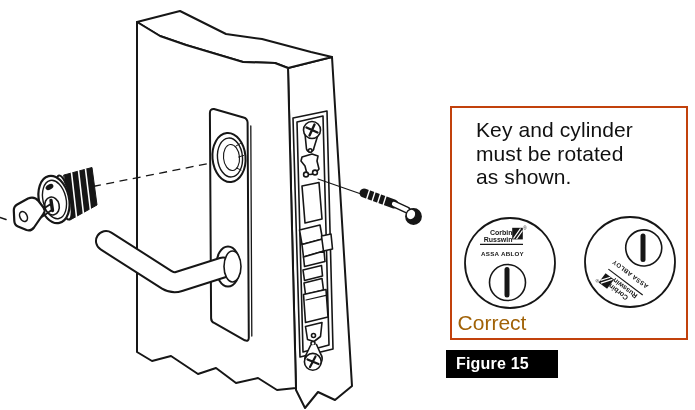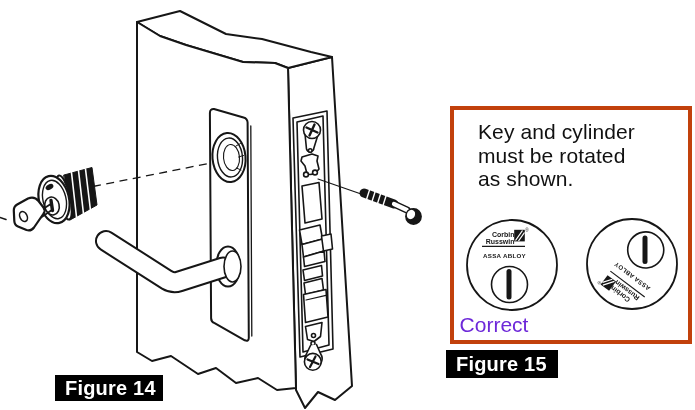--- a/index.html
+++ b/index.html
@@ -1,29 +1,29 @@
 <!DOCTYPE html>
 <html><head>
 <meta charset="utf-8">
 <style>
   html,body{margin:0;padding:0;background:#fff;}
   .stage{position:relative;width:695px;height:410px;background:#fff;overflow:hidden;
          font-family:"Liberation Sans","DejaVu Sans",sans-serif;color:#161616;}
   .fig14-svg{position:absolute;left:0;top:0;z-index:1;}
   .figlabel{position:absolute;background:#000;color:#fff;font-weight:bold;
-            font-size:20px;display:flex;align-items:center;padding-left:10px;
+            font-size:16px;display:flex;align-items:center;padding-left:10px;
             box-sizing:border-box;z-index:3;letter-spacing:0.2px;}
   .fig14-label{left:55px;top:375px;width:108px;height:26px;}
   .fig15-label{left:446px;top:350px;width:112px;height:28px;}
   .fig15-box{position:absolute;left:450px;top:106px;width:234px;height:230px;
-             border:4px solid #c2410c;background:#fff;z-index:2;}
+             border:2px solid #c2410c;background:#fff;z-index:2;}
   .note{position:absolute;left:24px;top:10px;font-size:21px;line-height:23.5px;
         white-space:pre-line;letter-spacing:0.1px;color:#111;}
   .face-svg{position:absolute;left:0;top:0;}
-  .verdict{position:absolute;top:203px;font-size:21px;color:#6d28d9;text-align:center;}
+  .verdict{position:absolute;top:203px;font-size:21px;color:#a16207;text-align:center;}
   .verdict.correct{left:0;width:80px;}
   .verdict.incorrect{left:120px;width:118px;}
   .logo-txt{font-weight:bold;font-size:7px;}
   .logo-sub{font-weight:bold;font-size:6.2px;letter-spacing:0.3px;}
   .logo-reg{font-size:4.5px;}
 </style>
 </head>
 <body>
 
 <div class="stage">
@@ -173,20 +173,17 @@
           <path d="M148,135.3 L191,135.3" stroke-width="1.2"></path>
           <circle cx="175.5" cy="173.5" r="18" stroke-width="1.6" fill="#fff"></circle>
         </g>
         <path d="M191,128 L191,151.5" stroke-width="5" stroke-linecap="round"></path>
       </g>
     </svg>
 
     <div class="verdict correct">Correct</div>
   </div>
 
-  <div class="figlabel fig14-label">
-    <span>Figure 14</span>
-  </div>
   <div class="figlabel fig15-label">
     <span>Figure 15</span>
   </div>
 
 </div>
 
 </body></html>

